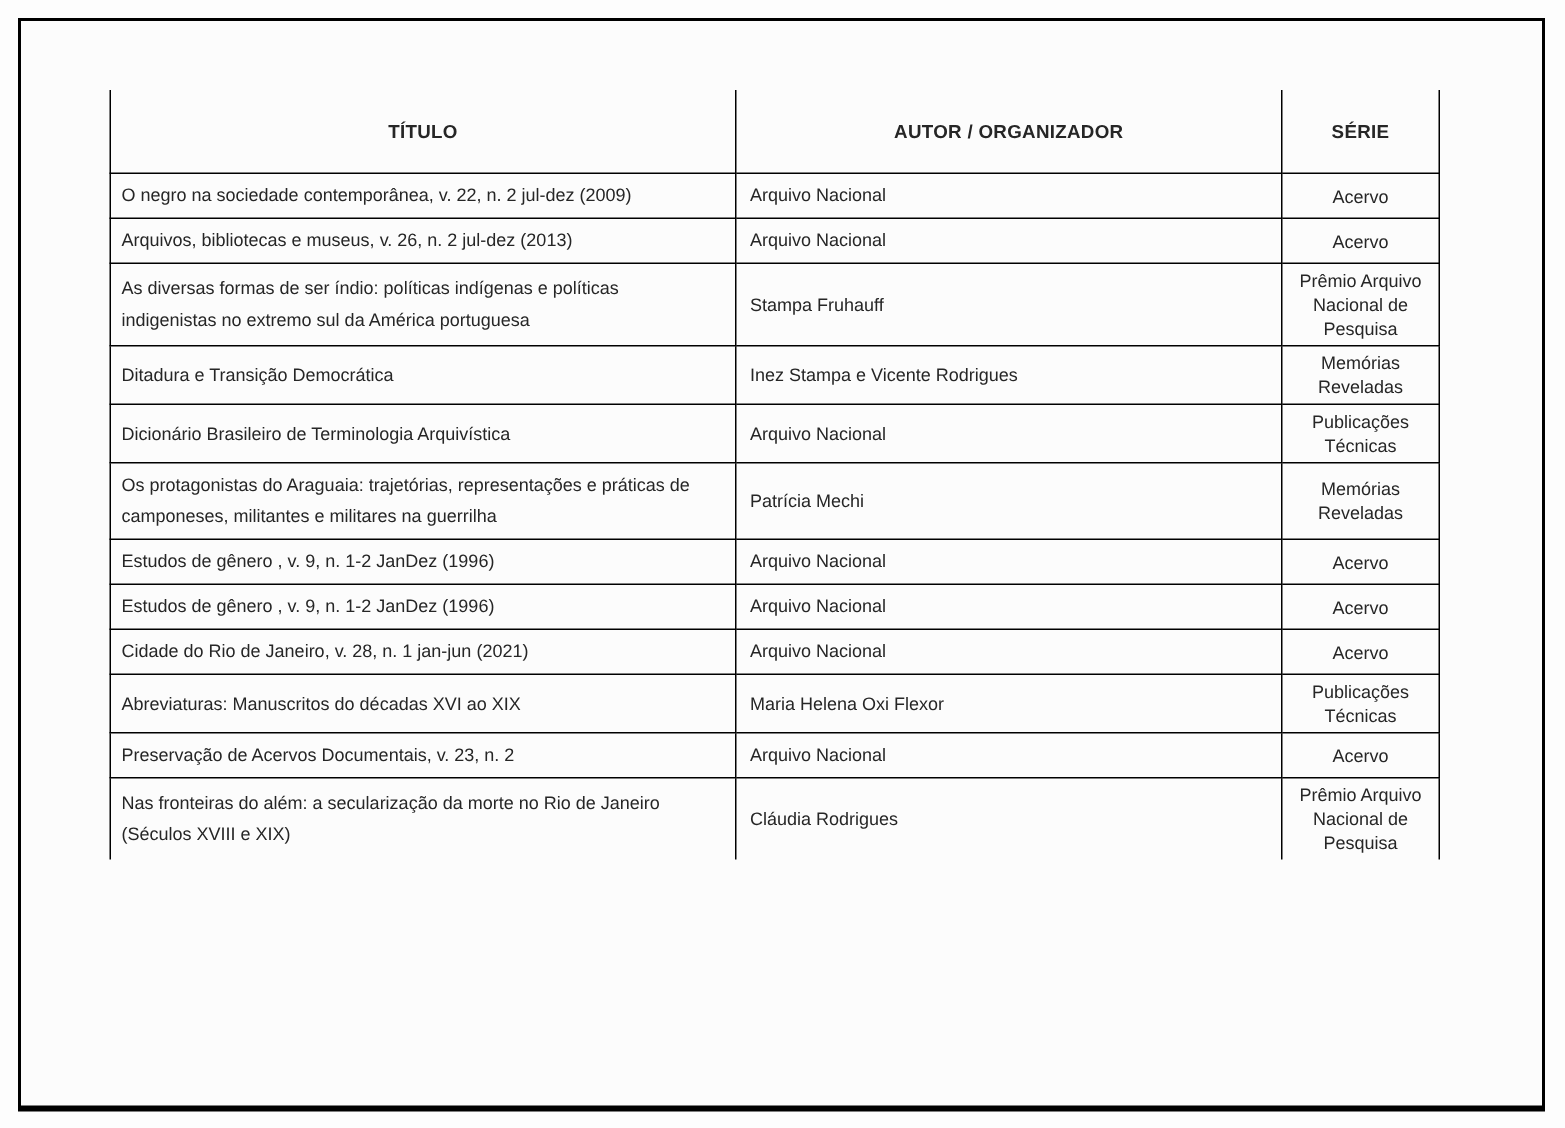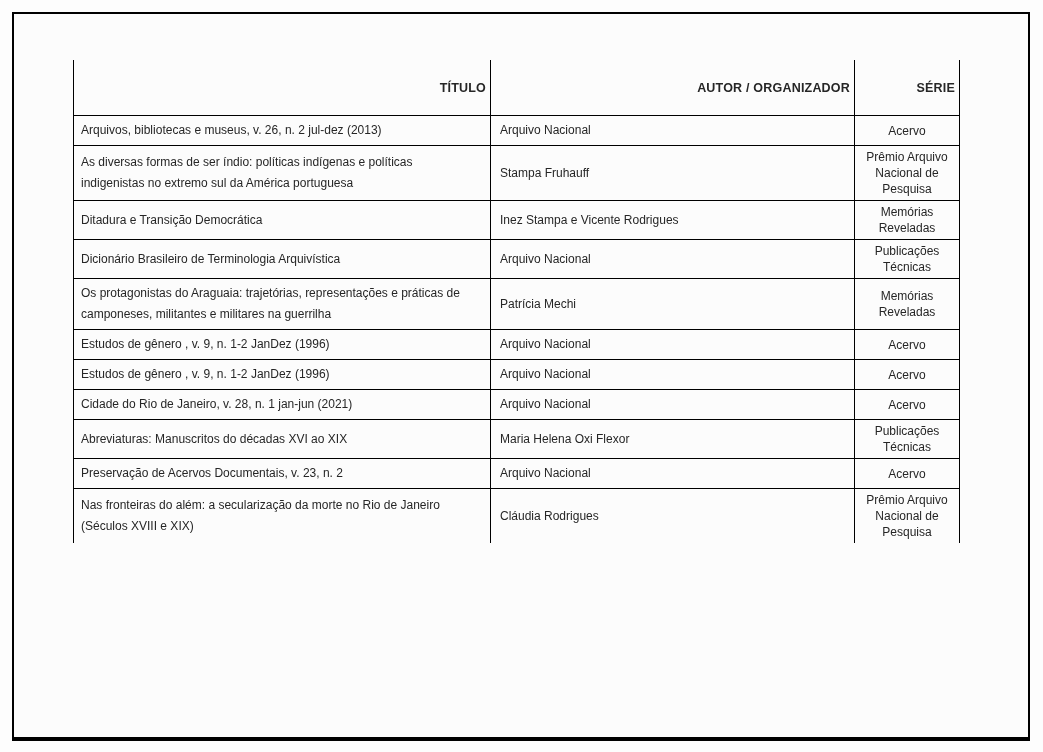--- a/index.html
+++ b/index.html
@@ -35,21 +35,21 @@
   }
   .col-titulo { width: 417px; }
   .col-autor  { width: 364px; }
   .col-serie  { width: 105px; }
   .pub-table th {
     border: 1.5px solid #000000;
     border-top: none;
     height: 55px;
     font-weight: bold;
     font-size: 12.5px;
-    text-align: right;
+    text-align: center;
     vertical-align: middle;
     letter-spacing: 0.2px;
     padding: 0 4px;
   }
   .pub-table td {
     border: 1.5px solid #000000;
     vertical-align: middle;
     padding: 4px 10px;
   }
   .pub-table tbody tr:last-child td { border-bottom: none; }
@@ -82,20 +82,25 @@
         <col class="col-serie">
       </colgroup>
       <thead>
         <tr>
           <th>TÍTULO</th>
           <th>AUTOR / ORGANIZADOR</th>
           <th>SÉRIE</th>
         </tr>
       </thead>
       <tbody id="table-body">
+  <tr>
+    <td class="cell-titulo">O negro na sociedade contemporânea, v. 22, n. 2 jul-dez (2009)</td>
+    <td class="cell-autor">Arquivo Nacional</td>
+    <td class="cell-serie">Acervo</td>
+  </tr>
 
   <tr>
     <td class="cell-titulo">Arquivos, bibliotecas e museus, v. 26, n. 2 jul-dez (2013)</td>
     <td class="cell-autor">Arquivo Nacional</td>
     <td class="cell-serie">Acervo</td>
   </tr>
 
   <tr>
     <td class="cell-titulo">As diversas formas de ser índio: políticas indígenas e políticas indigenistas no extremo sul da América portuguesa</td>
     <td class="cell-autor">Stampa Fruhauff</td>

